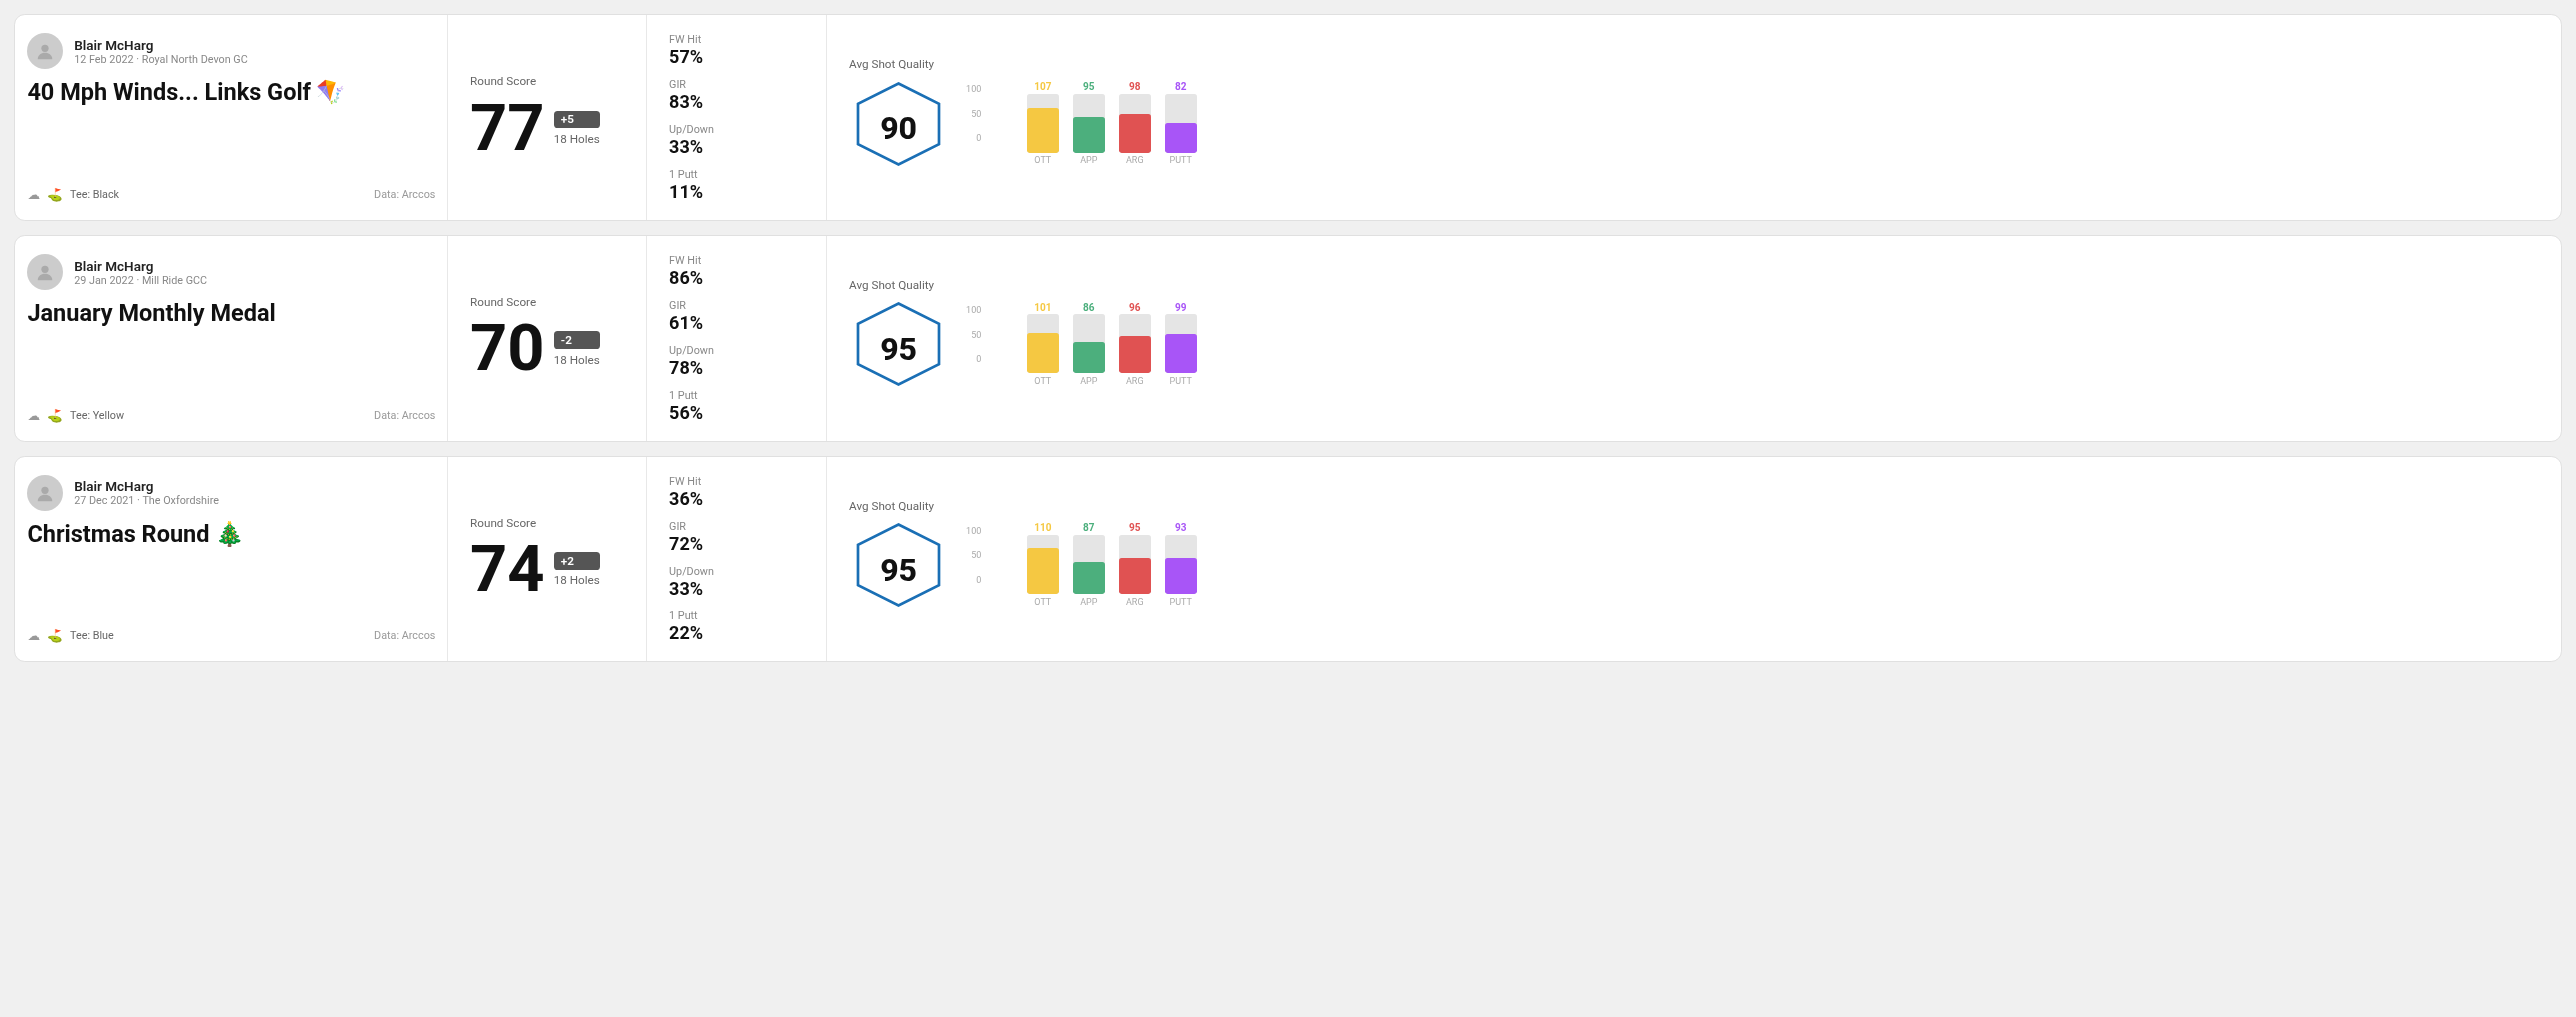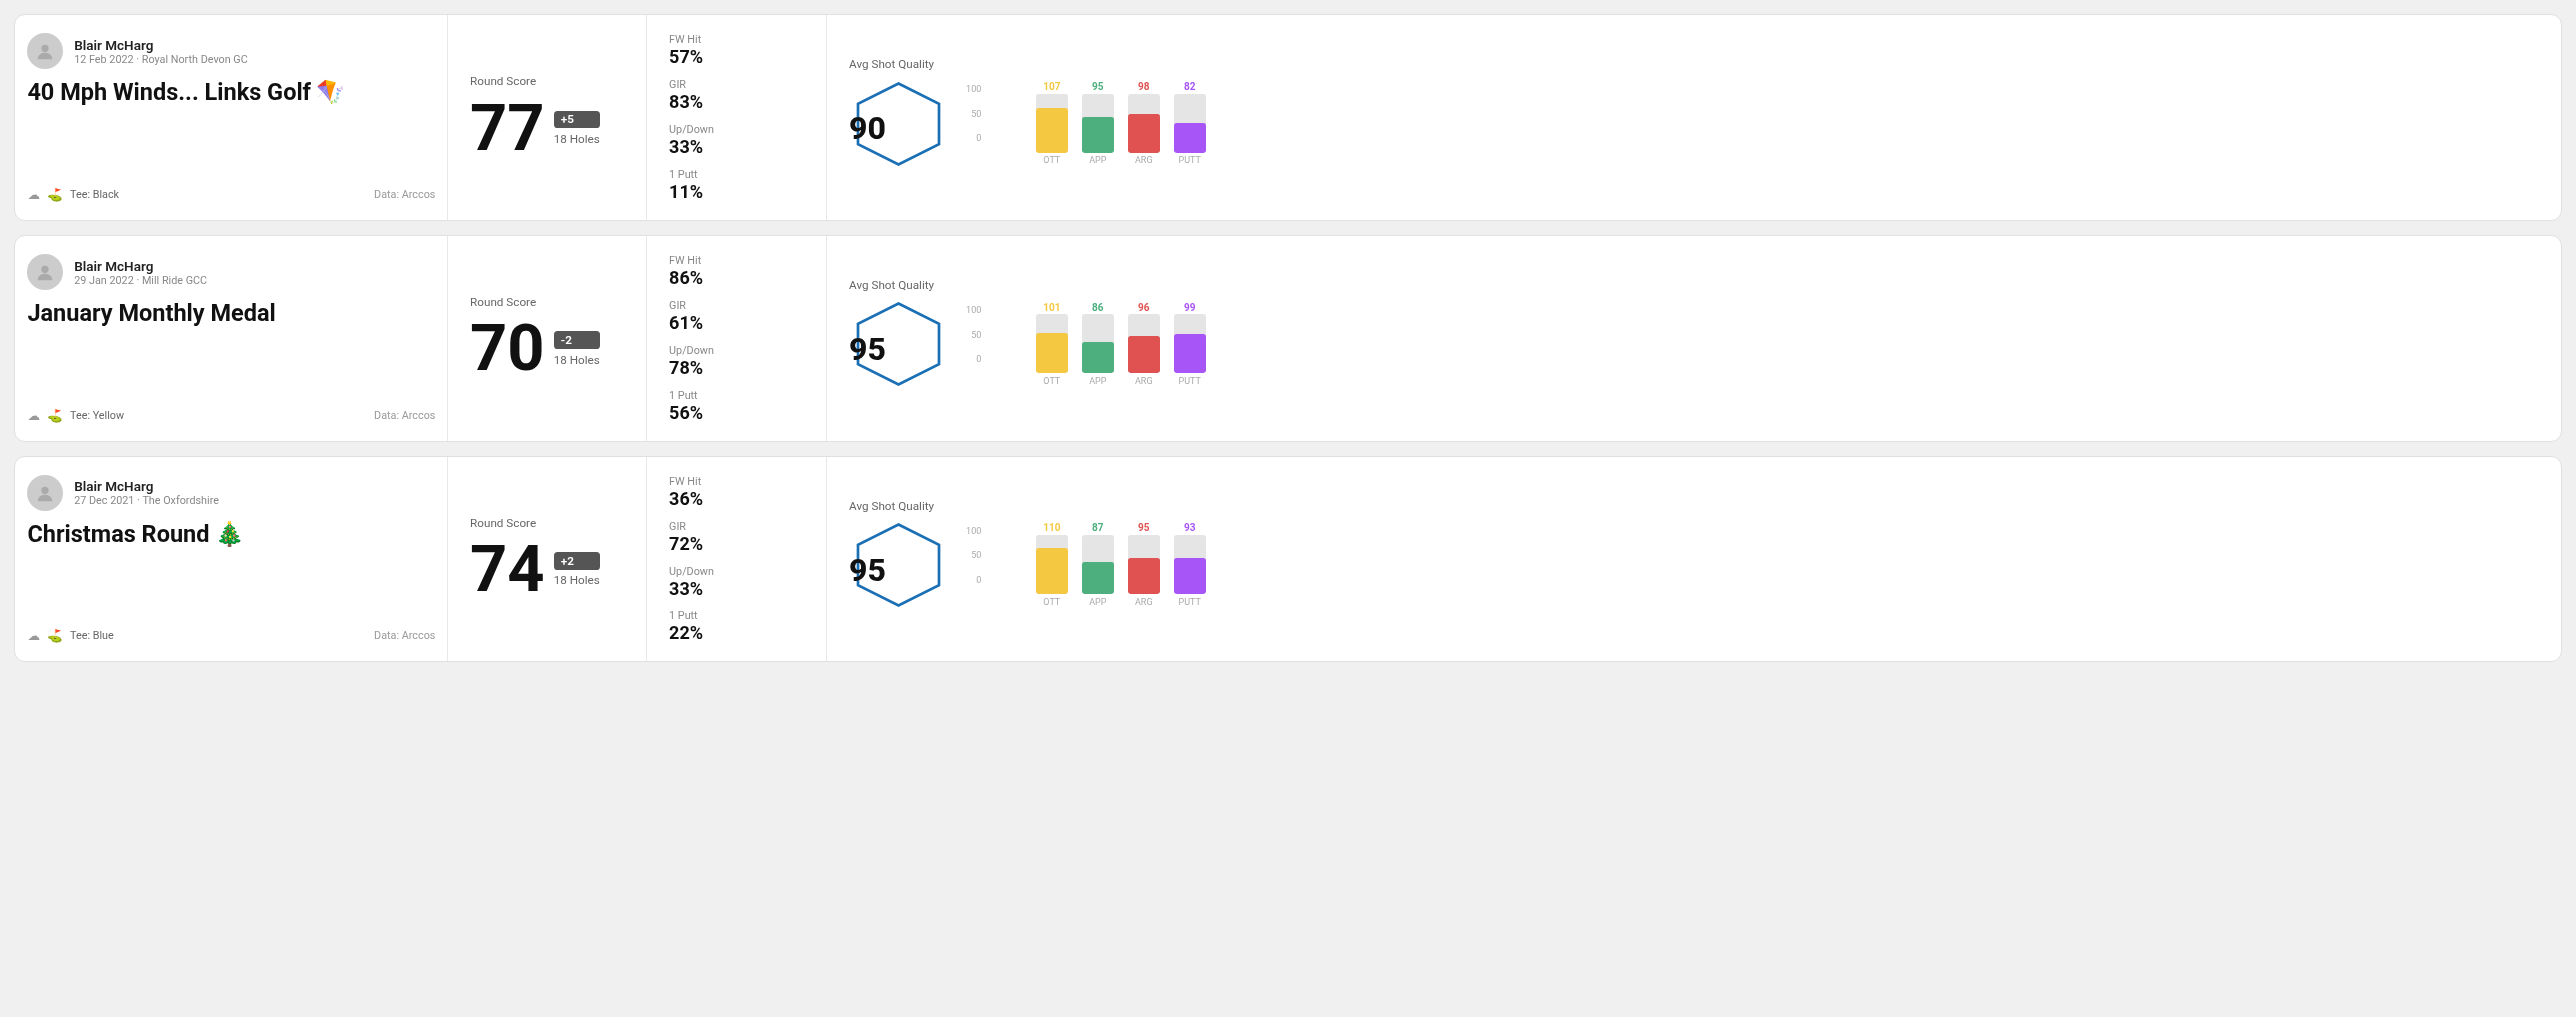--- a/index.html
+++ b/index.html
@@ -188,20 +188,21 @@
       font-size: 11.7px;
       color: #666;
     }
 
     .hexagon-container {
       position: relative;
       width: 99px;
       height: 99px;
       display: flex;
       align-items: center;
+      justify-content: center;
     }
 
     .hexagon-svg {
       position: absolute;
       top: 0;
       left: 0;
     }
 
     .quality-score {
       font-size: 32px;
@@ -253,21 +254,21 @@
       font-size: 9px;
       color: #aaa;
       margin-top: 2.7px;
     }
 
     .chart-y-labels {
       display: flex;
       flex-direction: column;
       justify-content: space-between;
       height: 59px;
-      margin-right: 21px;
+      margin-right: 12px;
       font-size: 9px;
       color: #aaa;
       align-items: flex-end;
     }
 
     .chart-wrapper {
       display: flex;
       align-items: flex-start;
       padding-top: 14.4px;
     }

